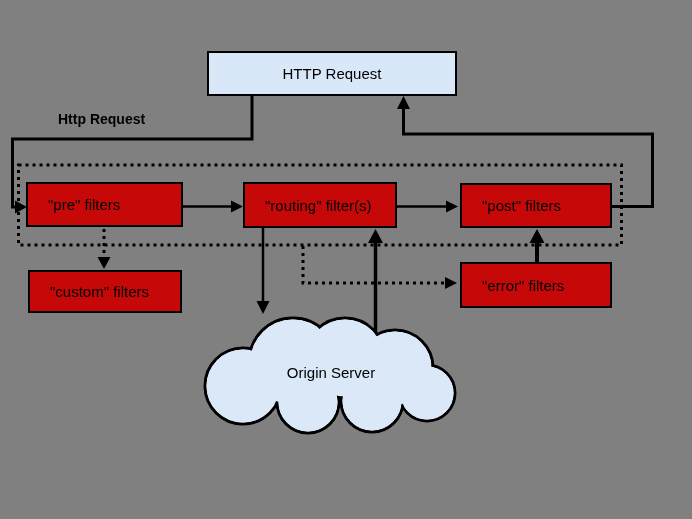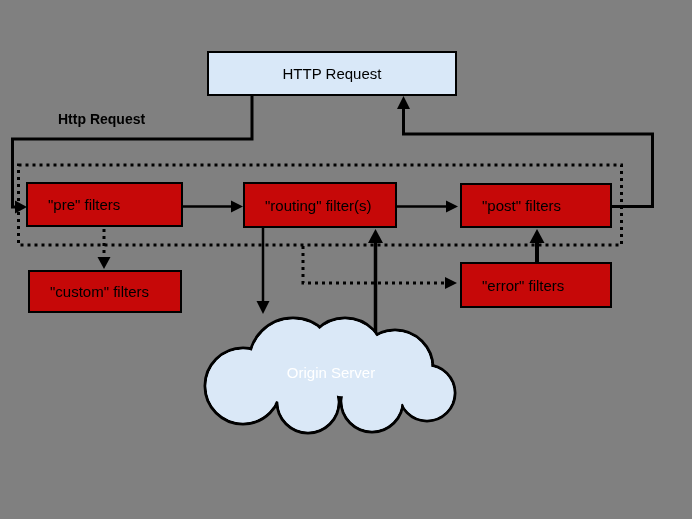--- a/index.html
+++ b/index.html
@@ -37,21 +37,21 @@
   .flow-label{
     position:absolute;
     font-size:14px;
     font-weight:bold;
     color:#000;
     white-space:nowrap;
   }
   .cloud-label{
     position:absolute;
     font-size:15px;
-    color:#ffffff;
+    color:#000000;
     text-align:center;
   }
   
   #http-request{left:207px;top:51px;width:250px;height:45px;}
   #pre-box{left:26px;top:182px;width:157px;height:45px;}
   #routing-box{left:243px;top:182px;width:154px;height:46px;}
   #post-box{left:460px;top:183px;width:152px;height:45px;}
   #error-box{left:460px;top:262px;width:152px;height:46px;}
   #custom-box{left:28px;top:270px;width:154px;height:43px;}
   #label-request{left:58px;top:111px;}

